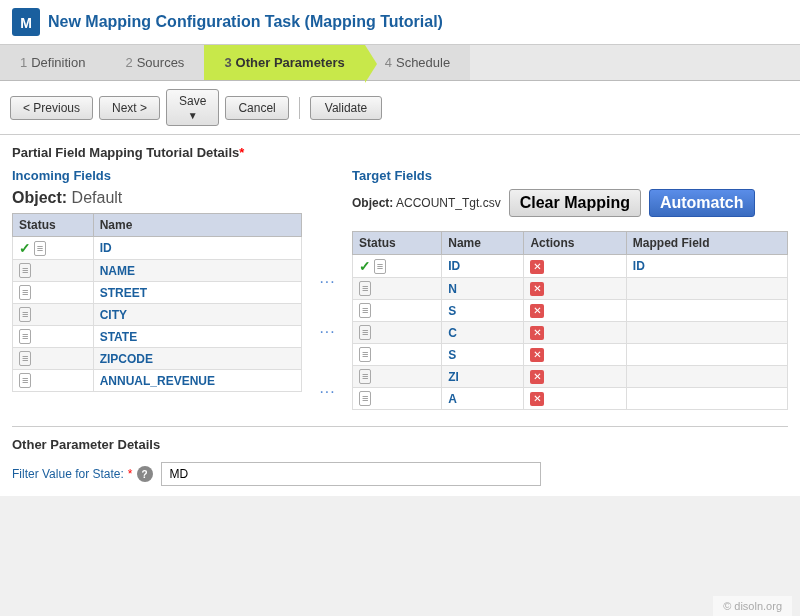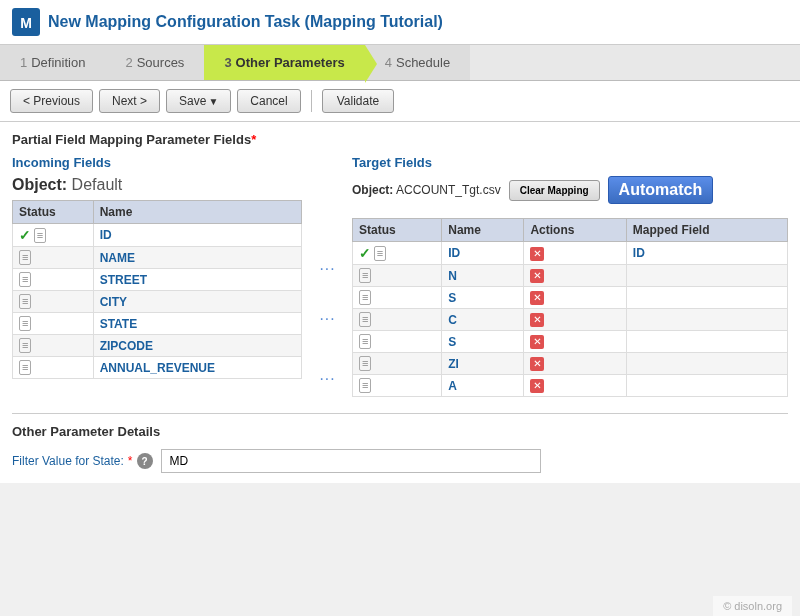--- a/index.html
+++ b/index.html
@@ -14,21 +14,21 @@
     .tab { padding: 10px 20px; font-size: 13px; color: #555; cursor: pointer; position: relative; display: flex; align-items: center; gap: 4px; }
     .tab.active { background: #c8e84a; color: #333; font-weight: bold; }
     .tab.active::after { content: ''; position: absolute; right: -12px; top: 0; bottom: 0; width: 0; height: 0; border-top: 19px solid transparent; border-bottom: 19px solid transparent; border-left: 12px solid #c8e84a; z-index: 2; }
     .tab:not(.active) { background: #ddd; }
     .tab-num { color: #888; }
     .tab.active .tab-num { color: #555; }
     
     
     .toolbar { padding: 8px 10px; display: flex; align-items: center; gap: 6px; background: #fff; border-bottom: 1px solid #ccc; }
     .btn { padding: 4px 12px; border: 1px solid #999; border-radius: 3px; background: linear-gradient(to bottom, #f8f8f8, #e0e0e0); cursor: pointer; font-size: 12px; color: #333; }
-    .btn-save { display: flex; align-items: center; gap: 2px; }
+    .btn-save { display: flex; align-items: center; gap: 2px; flex-direction: column; }
     .btn-save-arrow { font-size: 10px; }
     .toolbar-sep { width: 1px; height: 22px; background: #bbb; margin: 0 4px; }
     .btn-validate { padding: 4px 14px; }
     
     
     .main { background: #fff; padding: 10px 12px; }
     .section-title { font-size: 13px; font-weight: bold; margin-bottom: 8px; color: #333; }
     .required { color: red; }
     
     
@@ -51,21 +51,21 @@
     .field-name { color: #1a5f9e; font-weight: bold; font-size: 12px; }
     .x-btn { background: #e05050; color: white; border: none; border-radius: 2px; width: 14px; height: 14px; font-size: 10px; cursor: pointer; display: inline-flex; align-items: center; justify-content: center; line-height: 1; }
     .mapped-field { color: #1a5f9e; font-weight: bold; }
     
     
     .arrow-area { display: flex; flex-direction: column; justify-content: center; align-items: center; width: 30px; padding-top: 60px; }
     .arrow-dots { color: #5a8dd6; font-size: 16px; line-height: 1; margin: 4px 0; }
     
     
     .right-panel-header { display: flex; align-items: center; gap: 8px; margin-bottom: 14px; }
-    .btn-clear { background: linear-gradient(to bottom, #f0f0f0, #d8d8d8); border: 1px solid #999; padding: 4px 10px; border-radius: 3px; cursor: pointer; font-size: 10px; font-weight: bold; }
+    .btn-clear { background: linear-gradient(to bottom, #f0f0f0, #d8d8d8); border: 1px solid #999; padding: 4px 10px; border-radius: 3px; cursor: pointer; font-size: 16px; font-weight: bold; }
     .btn-automatch { background: linear-gradient(to bottom, #5a8de8, #3a6cc0); color: white; border: 1px solid #2a5ab0; padding: 4px 10px; border-radius: 3px; cursor: pointer; font-size: 16px; font-weight: bold; }
     
     
     .other-params { margin-top: 16px; border-top: 1px solid #ccc; padding-top: 10px; }
     .other-params-title { font-size: 13px; font-weight: bold; color: #333; margin-bottom: 10px; }
     .param-row { display: flex; gap: 8px; }
     .param-label { font-size: 12px; color: #1a5f9e; display: flex; align-items: center; gap: 4px; }
     .help-icon { background: #888; color: white; border-radius: 50%; width: 16px; height: 16px; display: inline-flex; align-items: center; justify-content: center; font-size: 10px; font-weight: bold; cursor: pointer; }
     .param-input { border: 1px solid #bbb; padding: 4px 8px; font-size: 12px; width: 380px; }
     
@@ -112,21 +112,21 @@
     <span>Save</span>
     <span class="btn-save-arrow">▼</span>
   </button>
   <button class="btn">Cancel</button>
   <div class="toolbar-sep"></div>
   <button class="btn btn-validate">Validate</button>
 </div>
 
 <div class="main">
   <div class="section-title">
-    <span>Partial Field Mapping Parameter Fields</span><span class="required">*</span>
+    <span>Partial Field Mapping Tutorial Details</span><span class="required">*</span>
   </div>
 
   <div class="panels">
 
     <div class="panel-left">
       <div class="panel-label">Incoming Fields</div>
       <div class="object-line">
         <strong>Object:</strong>
         <span class="obj-name">Default</span>
       </div>

